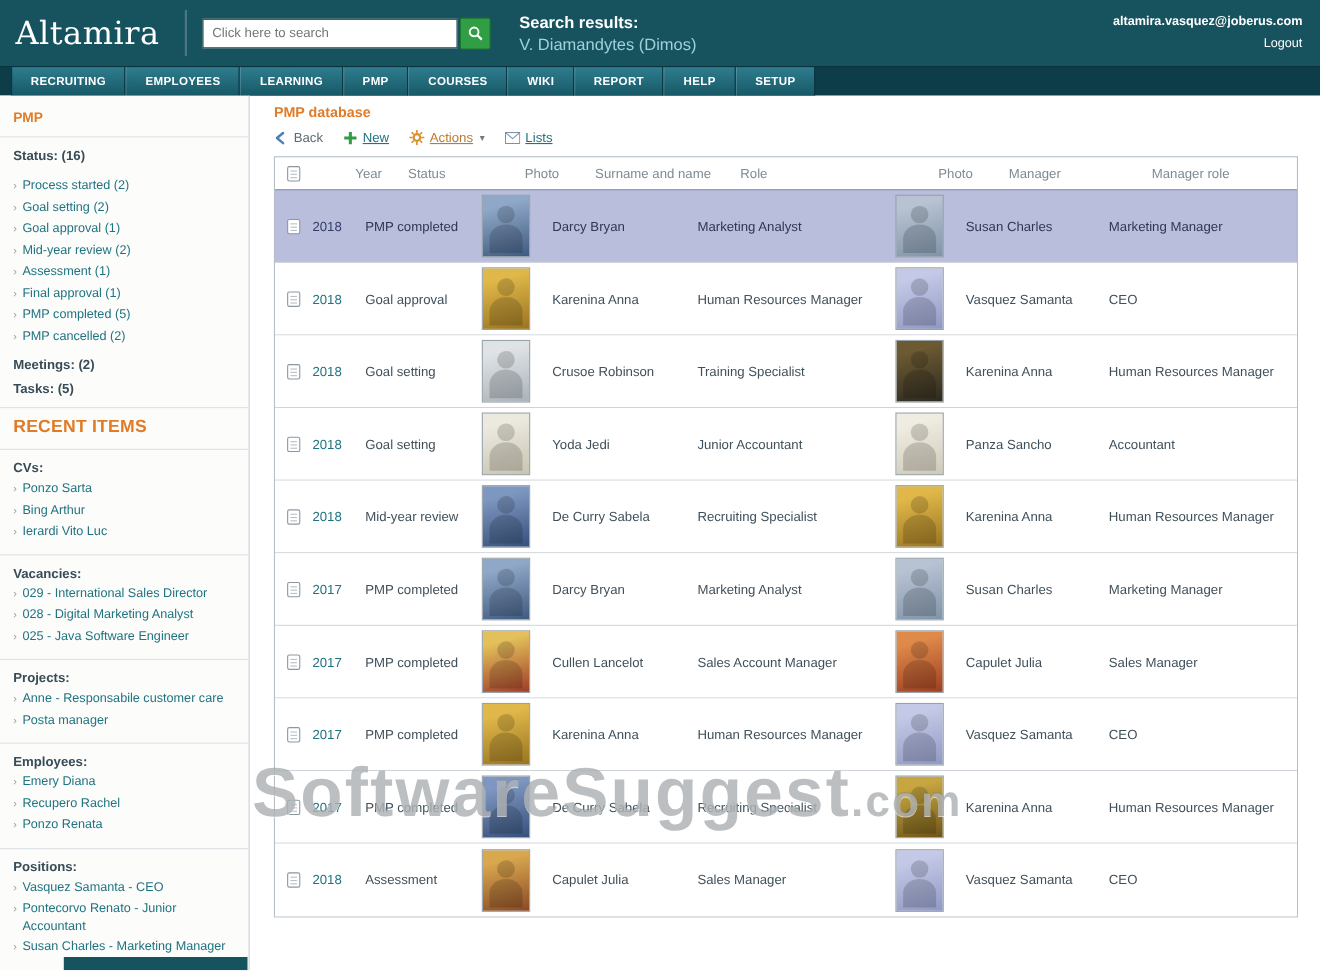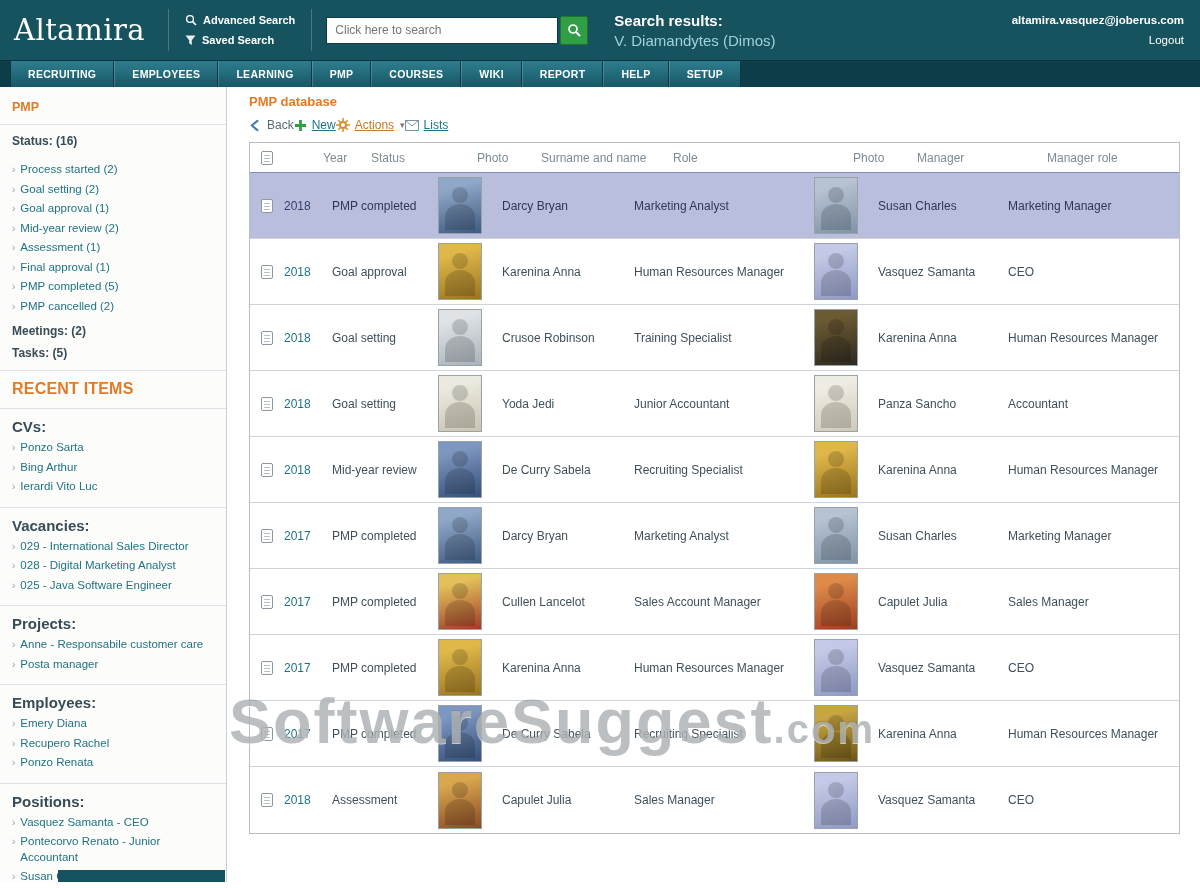--- a/index.html
+++ b/index.html
@@ -41,27 +41,27 @@
              font-size:11.5px; overflow:hidden; position:relative; padding-top:4px; }
   .side-sec { padding:9px 10px 10px 12px; border-bottom:1px solid #dde2e5; }
   .module-title { color:#e07b27; font-weight:bold; font-size:12.5px; }
   .side-header { font-weight:bold; color:#374c57; font-size:12px; margin-bottom:12px; }
   ul.side-list { list-style:none; margin:2px 0 0; padding:0; }
   .side-item { display:flex; gap:5px; padding:2px 0; line-height:1.35; align-items:flex-start; }
   .side-item .bullet { color:#8aa4ae; font-size:10px; line-height:1.5; }
   .side-item a { color:#1f7382; text-decoration:none; }
   .side-bold-link { display:block; font-weight:bold; color:#374c57; font-size:12px; margin-top:8px; text-decoration:none; }
   .recent-header { color:#e07b27; font-weight:bold; font-size:16px; letter-spacing:.2px; }
-  .group-title { font-weight:bold; color:#374c57; margin-bottom:3px; font-size:15px; }
+  .group-title { font-weight:bold; color:#374c57; margin-bottom:3px; font-size:12px; }
   .side-footer-bar { position:absolute; bottom:0; left:58px; width:167px; height:12px; background:#17525f; }
 
   
   .main { flex:1; padding:7px 20px 0 22px; position:relative; }
   .page-title { color:#e07b27; font-weight:bold; font-size:13px; }
-  .toolbar { display:flex; align-items:flex-end; margin:9px 0 10px; font-size:12px; }
+  .toolbar { display:flex; align-items:flex-end; gap:18px; margin:9px 0 10px; font-size:12px; }
   .tool { display:flex; align-items:center; gap:5px; text-decoration:none; }
   .lbl-back { color:#5a6a74; }
   .lbl-new, .lbl-lists { color:#1f7382; text-decoration:underline; }
   .lbl-actions { color:#c07a2a; text-decoration:underline; }
   .caret { color:#777; font-size:9px; margin-left:1px; }
 
   
   .tablewrap { border:1px solid #b6bfc6; background:#fff; }
   .thead { display:flex; align-items:center; height:30px; border-bottom:1px solid #c6cdd2; color:#7d8b95; font-size:12px;gap:39px; }
   .thead-inner { display:flex; flex:1; align-items:center; }
@@ -96,35 +96,20 @@
   .wm-suffix { font-size:40px; }
 </style>
 </head>
 <body>
 
 <div class="app">
 
   <header class="topbar">
     <div class="logo">Altamira</div>
     <div class="hdr-sep"></div>
-    <div class="search-links">
-      <a class="hlink">
-        <svg width="12" height="12" viewBox="0 0 12 12">
-            <circle cx="5" cy="5" r="3.4" fill="none" stroke="#fff" stroke-width="1.4"></circle>
-            <path d="M7.6 7.6 L11 11" stroke="#fff" stroke-width="1.6"></path>
-          </svg>
-        <span>Advanced Search</span>
-      </a>
-      <a class="hlink">
-        <svg width="11" height="11" viewBox="0 0 11 11">
-            <path d="M0.5 0.5 H10.5 L6.8 5.2 V10 L4.2 8.3 V5.2 Z" fill="#fff" opacity="0.9"></path>
-          </svg>
-        <span>Saved Search</span>
-      </a>
-    </div>
     <div class="hdr-sep"></div>
     <div class="search-box">
       <input type="text" placeholder="Click here to search" style="">
       <button class="search-btn">
         <svg width="14" height="14" viewBox="0 0 14 14">
             <circle cx="6" cy="6" r="4" fill="none" stroke="#fff" stroke-width="1.7"></circle>
             <path d="M9 9 L13 13" stroke="#fff" stroke-width="2"></path>
           </svg>
       </button>
     </div>

